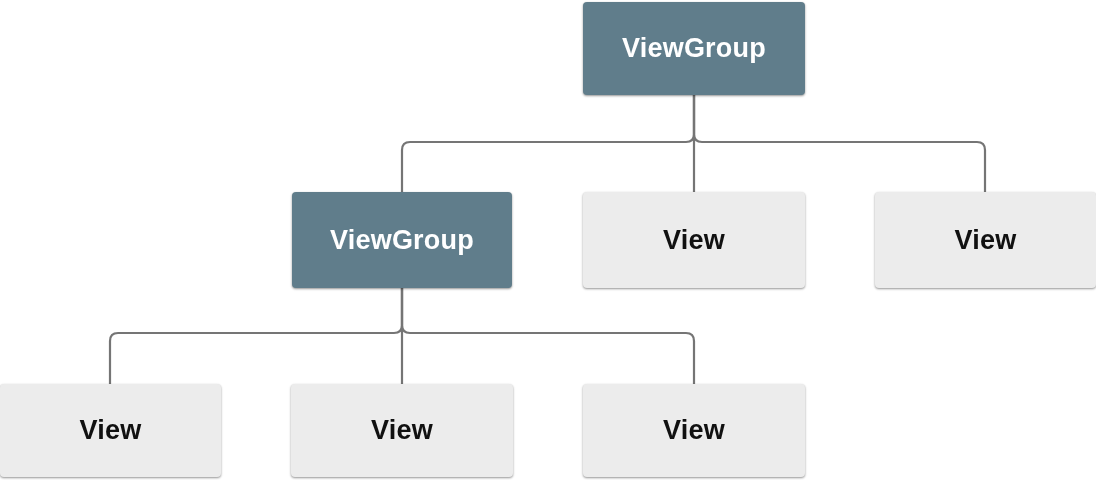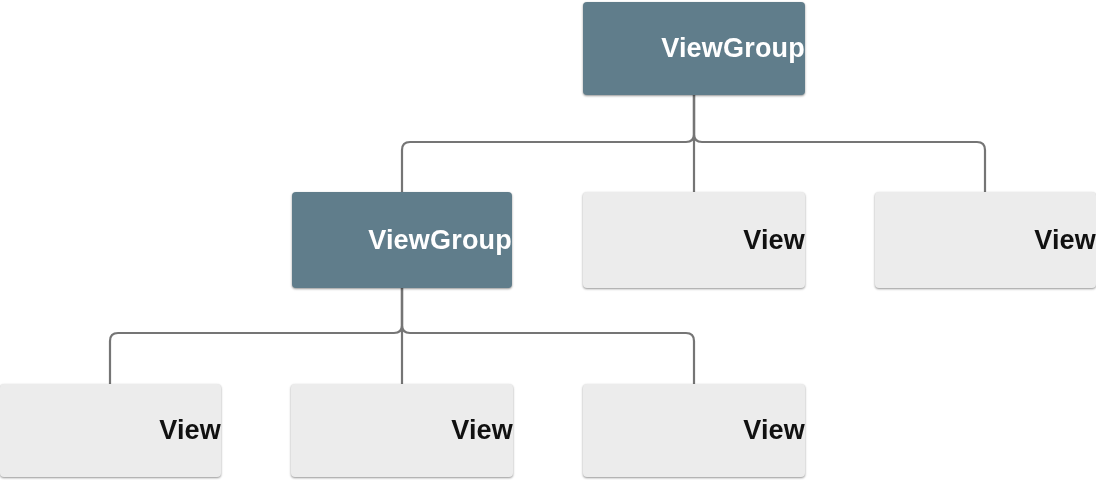--- a/index.html
+++ b/index.html
@@ -29,21 +29,21 @@
   }
   .connectors path{
     fill:none;
     stroke:var(--connector);
     stroke-width:2.2;
   }
   .node{
     position:absolute;
     display:flex;
     align-items:center;
-    justify-content:flex-end;
+    justify-content:center;
     border-radius:4px;
     box-shadow:0 1px 2px rgba(0,0,0,0.30), 0 1px 3px rgba(0,0,0,0.15);
     box-sizing:border-box;
   }
   .node.viewgroup{
     background:var(--vg-fill);
     color:var(--vg-text);
   }
   .node.view{
     background:var(--view-fill);

